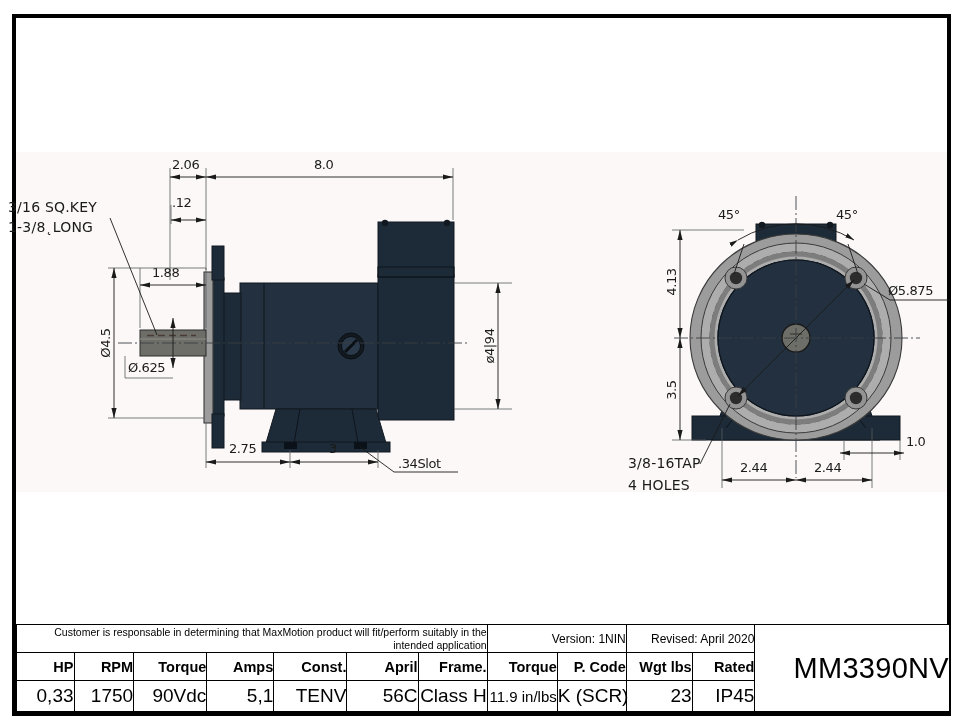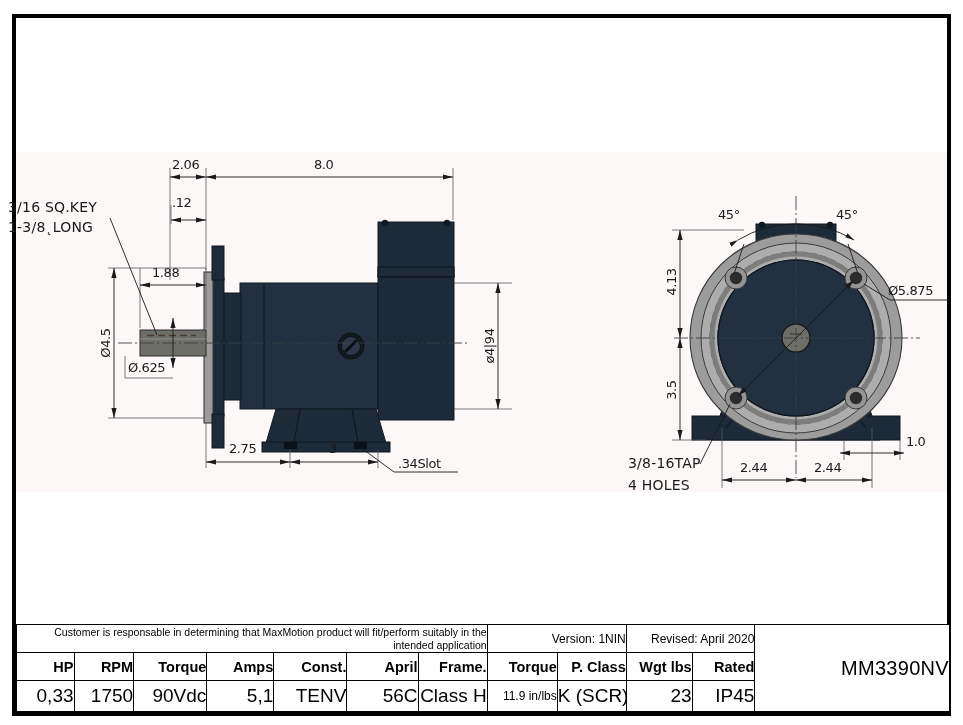--- a/index.html
+++ b/index.html
@@ -97,23 +97,23 @@
   td.hdr {
     background: #000000;
     color: #ffffff;
     font-weight: bold;
     font-size: 14.5px;
     border-color: #000000;
     height: 27px;
     margin-top: 48px;
   }
   td.val { font-size: 19px; height: 30px; white-space: nowrap; }
-  td.val.tight { font-size: 12px; }
+  td.val.tight { font-size: 15px; }
   td.model {
-    font-size: 20px;
+    font-size: 29px;
     letter-spacing: 0.3px;
     color: #000000;
     vertical-align: middle;
     margin-top: 32px;
   }
 </style>
 </head>
 <body>
 
 <div id="page">
@@ -336,21 +336,21 @@
     </tr>
     <tr>
       <td class="hdr">HP</td>
       <td class="hdr">RPM</td>
       <td class="hdr">Torque</td>
       <td class="hdr">Amps</td>
       <td class="hdr">Const.</td>
       <td class="hdr">April</td>
       <td class="hdr">Frame.</td>
       <td class="hdr">Torque</td>
-      <td class="hdr">P. Class</td>
+      <td class="hdr">P. Code</td>
       <td class="hdr">Wgt lbs</td>
       <td class="hdr">Rated</td>
     </tr>
     <tr>
       <td class="val">0,33</td>
       <td class="val">1750</td>
       <td class="val">90Vdc</td>
       <td class="val">5,1</td>
       <td class="val">TENV</td>
       <td class="val">56C</td>

